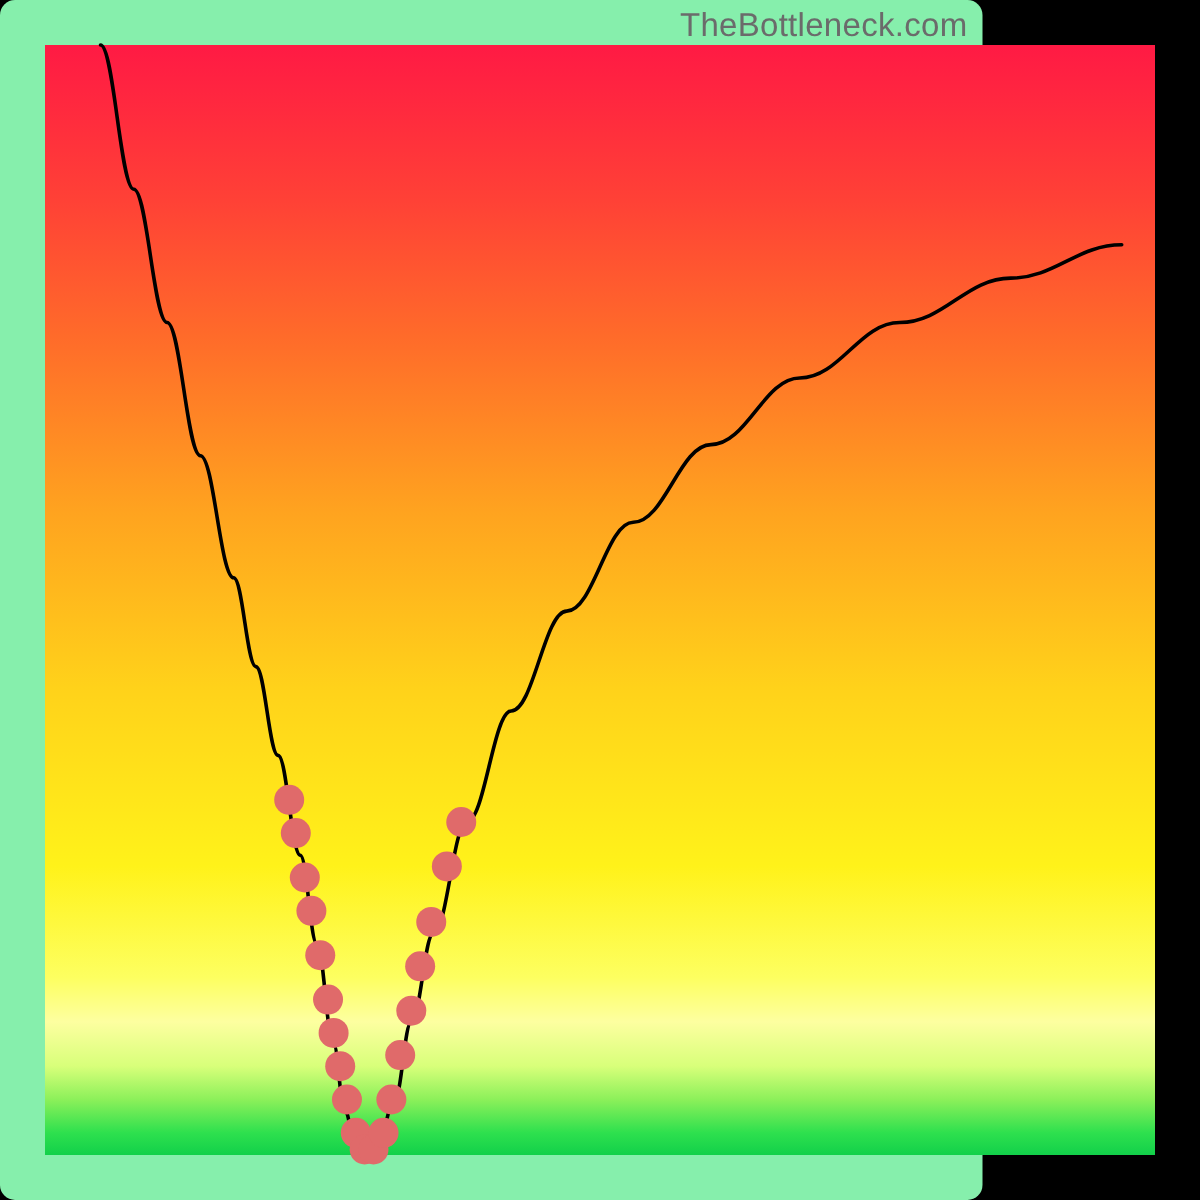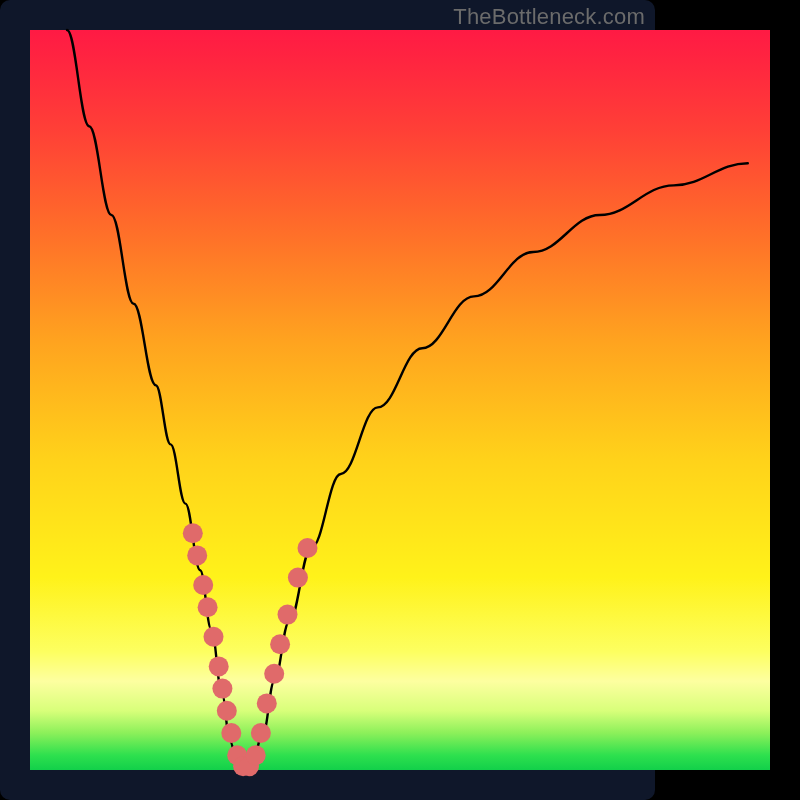--- a/index.html
+++ b/index.html
@@ -10,21 +10,21 @@
     overflow: hidden;
     background: #000;
     font-family: Arial, Helvetica, sans-serif;
   }
   .frame {
     position: absolute;
     top: 0;
     left: 0;
     width: 655px;
     height: 800px;
-    background: #0f172a;
+    background: #86efac;
     border-radius: 10px;
   }
   .plot {
     position: absolute;
     top: 30px;
     left: 30px;
     width: 740px;
     height: 740px;
     background: linear-gradient(to bottom,
       #ff1a44 0%,

